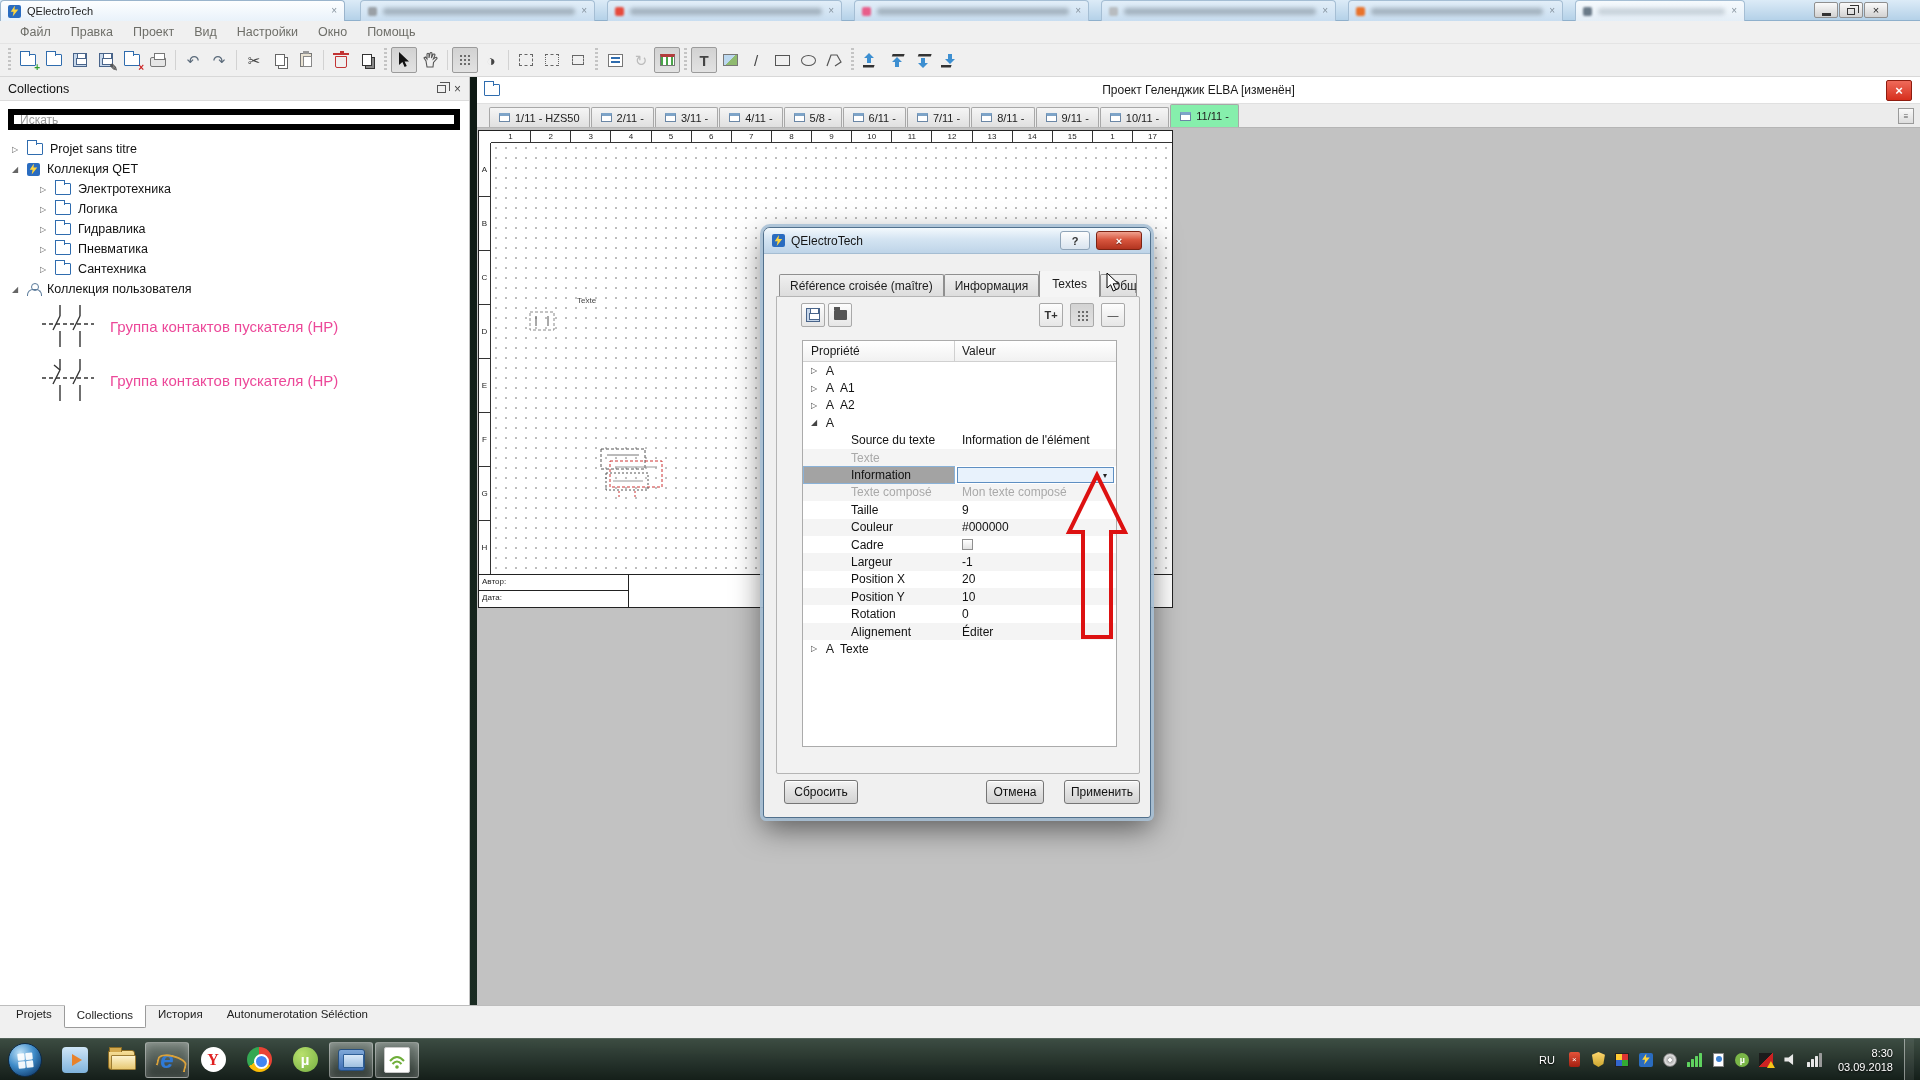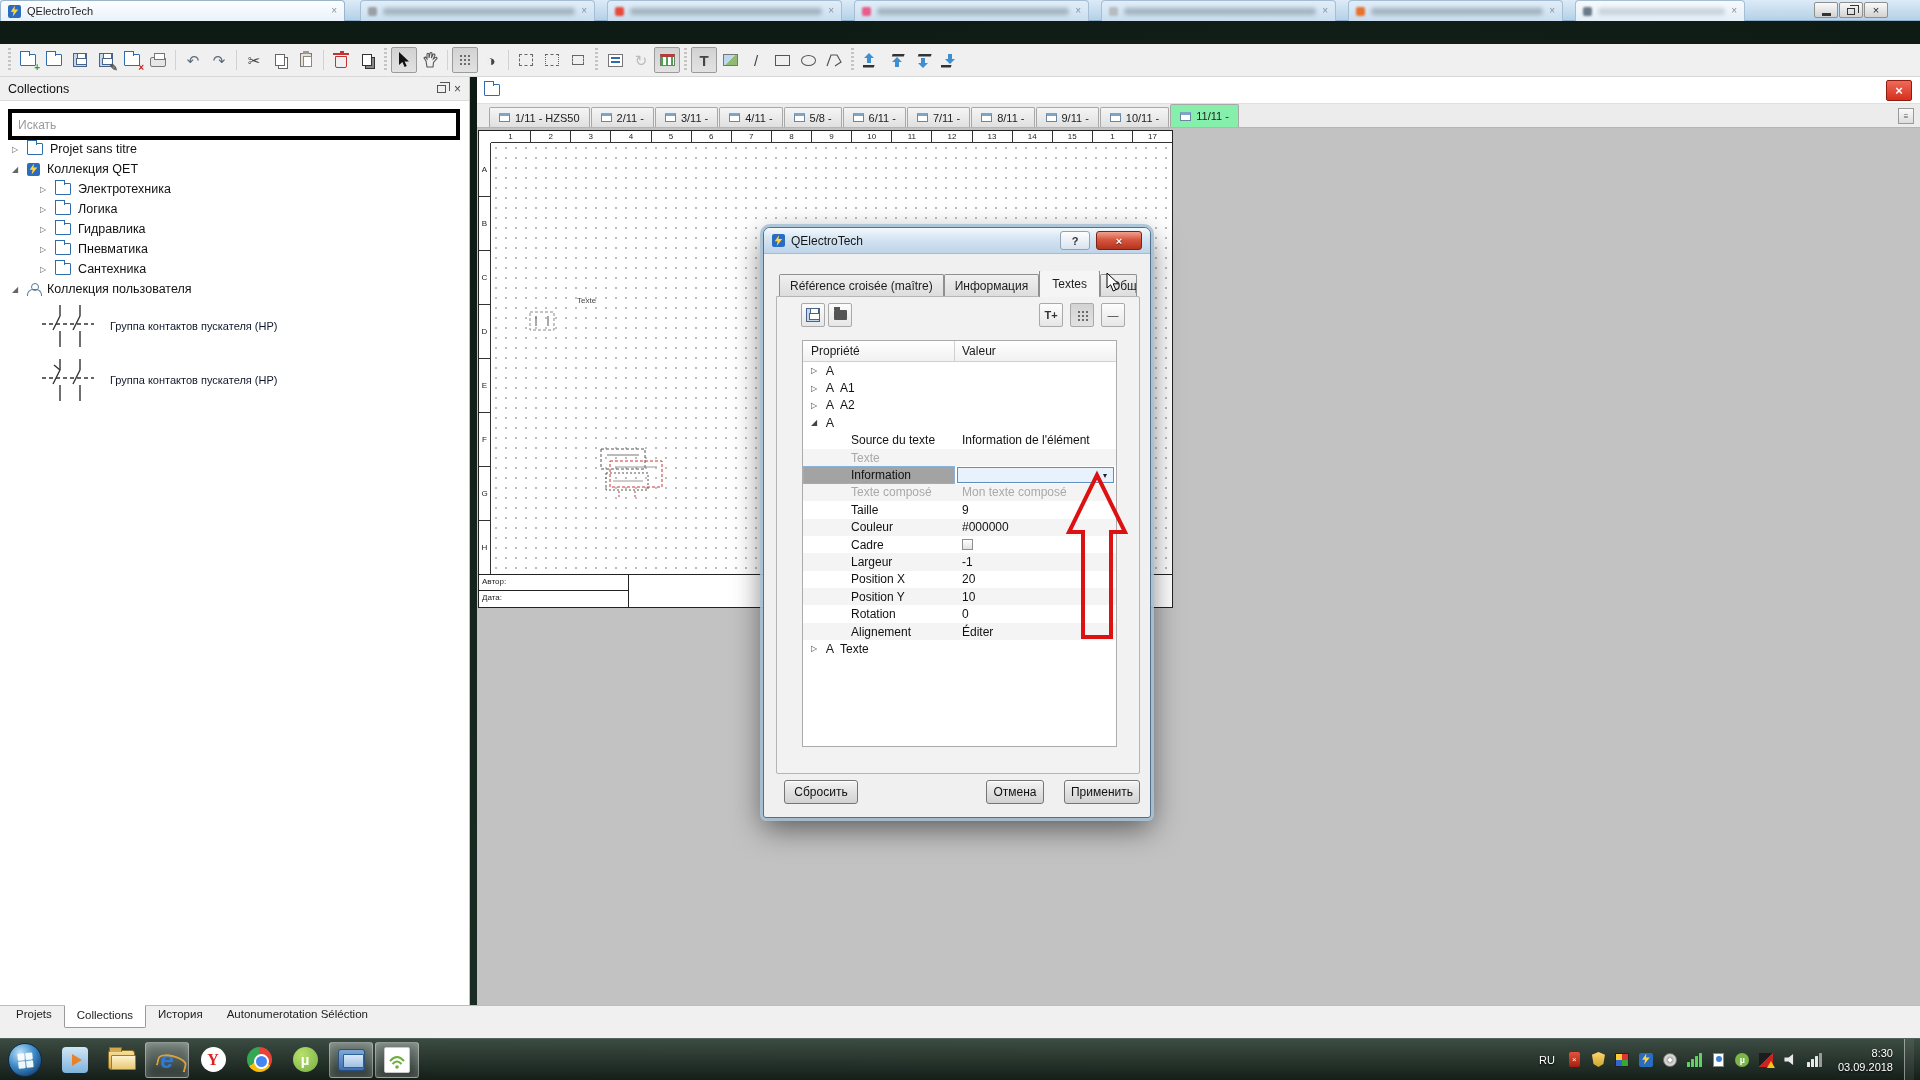--- a/index.html
+++ b/index.html
@@ -58,32 +58,32 @@
 .icimg{width:15px;height:12px;border:1px solid #777;background:linear-gradient(135deg,#bcd8ef 0 52%,#8fba6f 52%)}
 .icrect{width:15px;height:11px;border:1px solid #555}
 .icellipse{width:15px;height:11px;border:1px solid #555;border-radius:50%}
 
 .dock{position:absolute;left:0;top:77px;width:470px;height:928px;background:#fff;border-right:1px solid #c2c2c2}
 .dockhead{height:24px;background:#f0f0f0;border-bottom:1px solid #dcdcdc;display:flex;align-items:center;padding:0 8px;font-size:12.5px;color:#111}
 .dockbtns{margin-left:auto;display:flex;gap:8px;align-items:center}
 .dfloat{position:relative;width:9px;height:8px;border:1px solid #555}
 .dfloat::after{content:"";position:absolute;left:2px;top:-4px;width:9px;height:8px;border:1px solid #555;border-bottom:none;border-left:none;background:transparent}
 .dclose{font-size:12px;color:#444;line-height:1}
-.search{position:absolute;left:8px;top:32px;width:452px;height:31px;border:4px solid #000000;background:#fff;font-size:12px;color:#333;padding:0 6px}
+.search{position:absolute;left:8px;top:32px;width:452px;height:21px;border:6px solid #000000;background:#fff;font-size:12px;color:#333;padding:0 6px}
 .search::placeholder{color:#9a9a9a}
 .tree{position:absolute;left:0;top:62px;width:470px}
 .trow{display:flex;align-items:center;height:20px;gap:7px}
 .trow .exp{width:10px;text-align:center;font-size:8px;color:#666;flex:none}
 .tlab{font-size:12.5px;color:#111;white-space:nowrap}
 .usericon{width:13px;height:13px;position:relative;flex:none}
 .usericon::before{content:"";position:absolute;left:3.5px;top:0;width:6px;height:6px;border:1.4px solid #5a7a9a;border-radius:50%}
 .usericon::after{content:"";position:absolute;left:0;bottom:0;width:13px;height:6px;border:1.4px solid #5a7a9a;border-bottom:none;border-radius:6px 6px 0 0}
 .eitem{display:flex;align-items:center;gap:14px;height:54px;padding-left:40px}
 .eitem .sym{flex:none}
-.elab{font-size:11px;color:#0f172a}
+.elab{font-size:15px;color:#ec4899}
 
 .bstrip{position:absolute;left:0;top:1005px;width:1920px;height:33px;background:#f0f0f0;border-top:1px solid #bdbdbd}
 .bstabs{position:absolute;left:4px;top:-1px;display:flex}
 .bstab{height:23px;padding:3px 12px 0;font-size:11.5px;color:#222}
 .bstab.active{background:#fff;border:1px solid #9a9a9a;border-top:1px solid #fff;margin-top:0;border-radius:0 0 2px 2px}
 
 .mdi{position:absolute;left:477px;top:77px;width:1443px;height:928px;background:#c2c2c2}
 .mdititle{position:absolute;left:0;top:0;width:1443px;height:27px;background:#fff;border-bottom:1px solid #e0e0e0;display:flex;align-items:center}
 .mdititle .t{position:absolute;left:0;right:0;text-align:center;font-size:12px;color:#1a1a1a}
 .mdifold{position:absolute;left:7px;top:7px}
@@ -232,20 +232,29 @@
         </div>
       <div class="wb">
           <span class="res"></span>
         </div>
       <div class="wb">
           <span>×</span>
         </div>
     </div>
   </div>
 
+  <div class="menubar">
+    <span class="mitem">Файл</span>
+    <span class="mitem">Правка</span>
+    <span class="mitem">Проект</span>
+    <span class="mitem">Вид</span>
+    <span class="mitem">Настройки</span>
+    <span class="mitem">Окно</span>
+    <span class="mitem">Помощь</span>
+  </div>
 
   <div class="toolbar">
     <span class="handle"></span>
     <span class="tb">
         <span class="icfolder"></span>
         <span class="bdg plus">+</span>
       </span>
     <span class="tb">
         <span class="icfolder"></span>
       </span>
@@ -437,20 +446,21 @@
           </g>
         </svg>
         <span class="elab">Группа контактов пускателя (НР)</span>
       </div>
     </div>
   </div>
 
   <div class="mdi">
     <div class="mdititle">
       <span class="icfolder mdifold"></span>
+      <span class="t">Проект Геленджик ELBA [изменён]</span>
       <span class="mdiclose">×</span>
     </div>
     <div class="dgtabs">
       <span class="dgtab">
           <span class="pg"></span>
           <span>1/11 - HZS50</span>
         </span>
       <span class="dgtab">
           <span class="pg"></span>
           <span>2/11 -</span>

